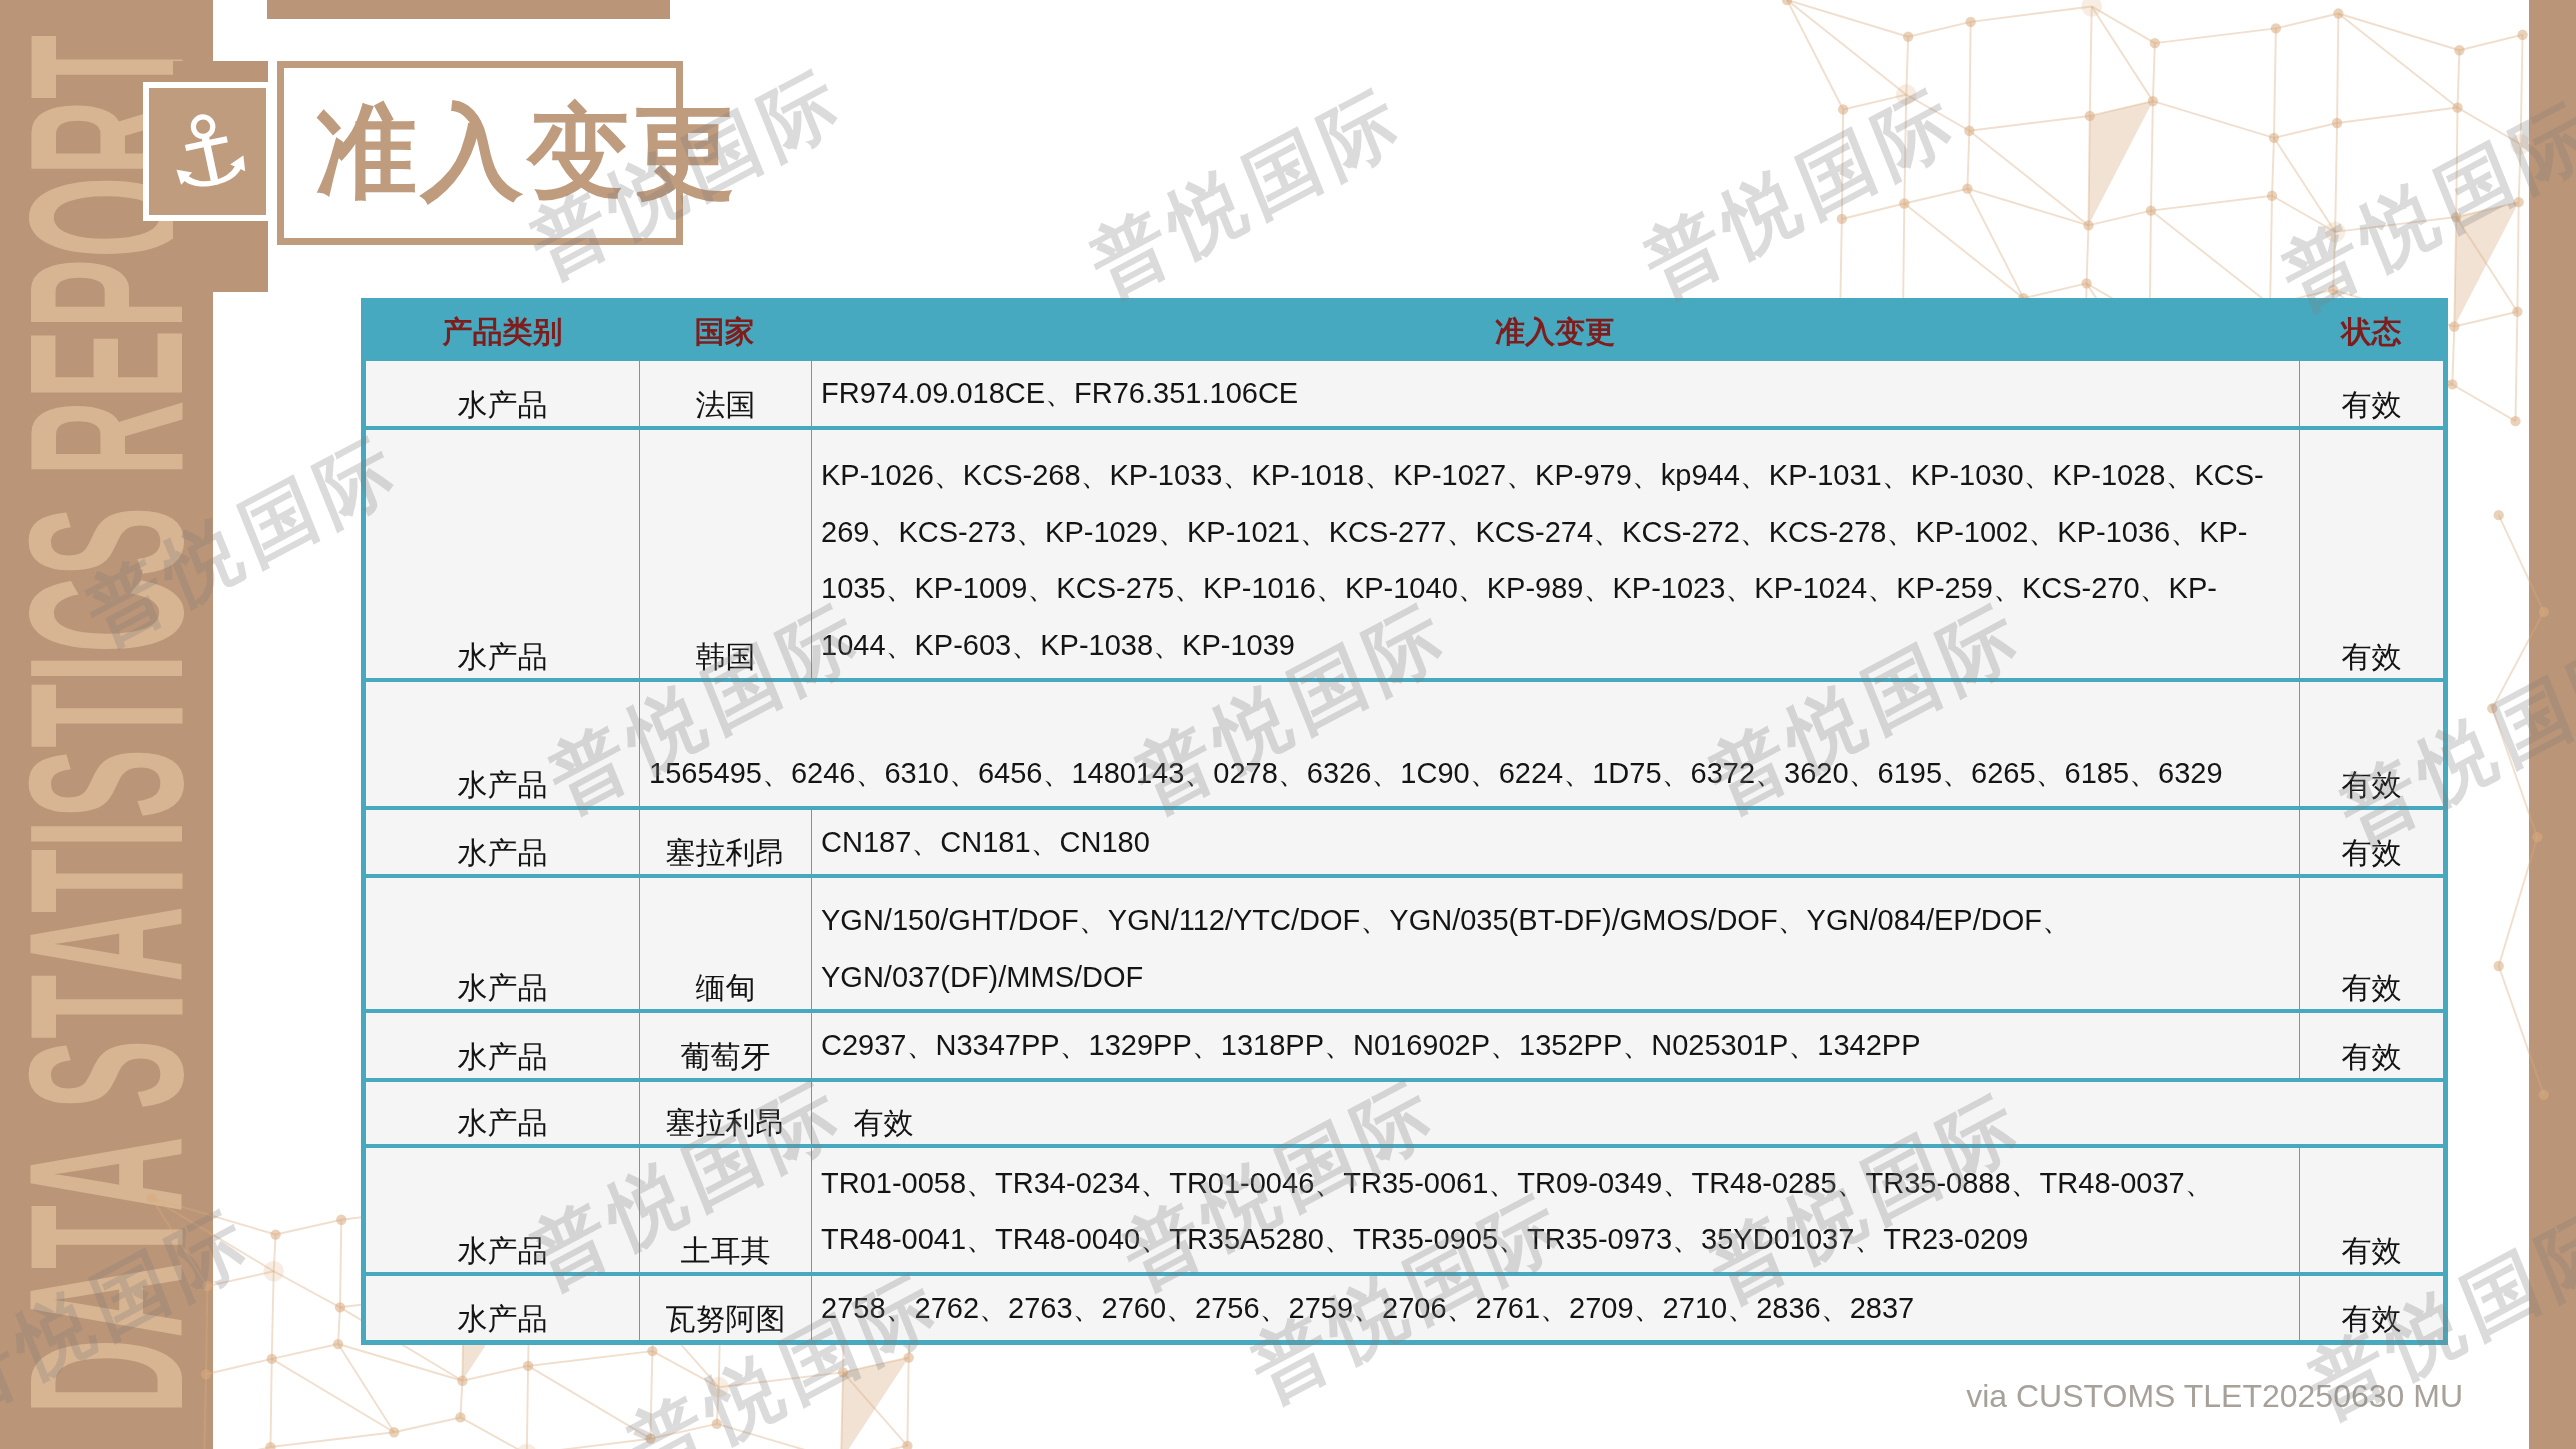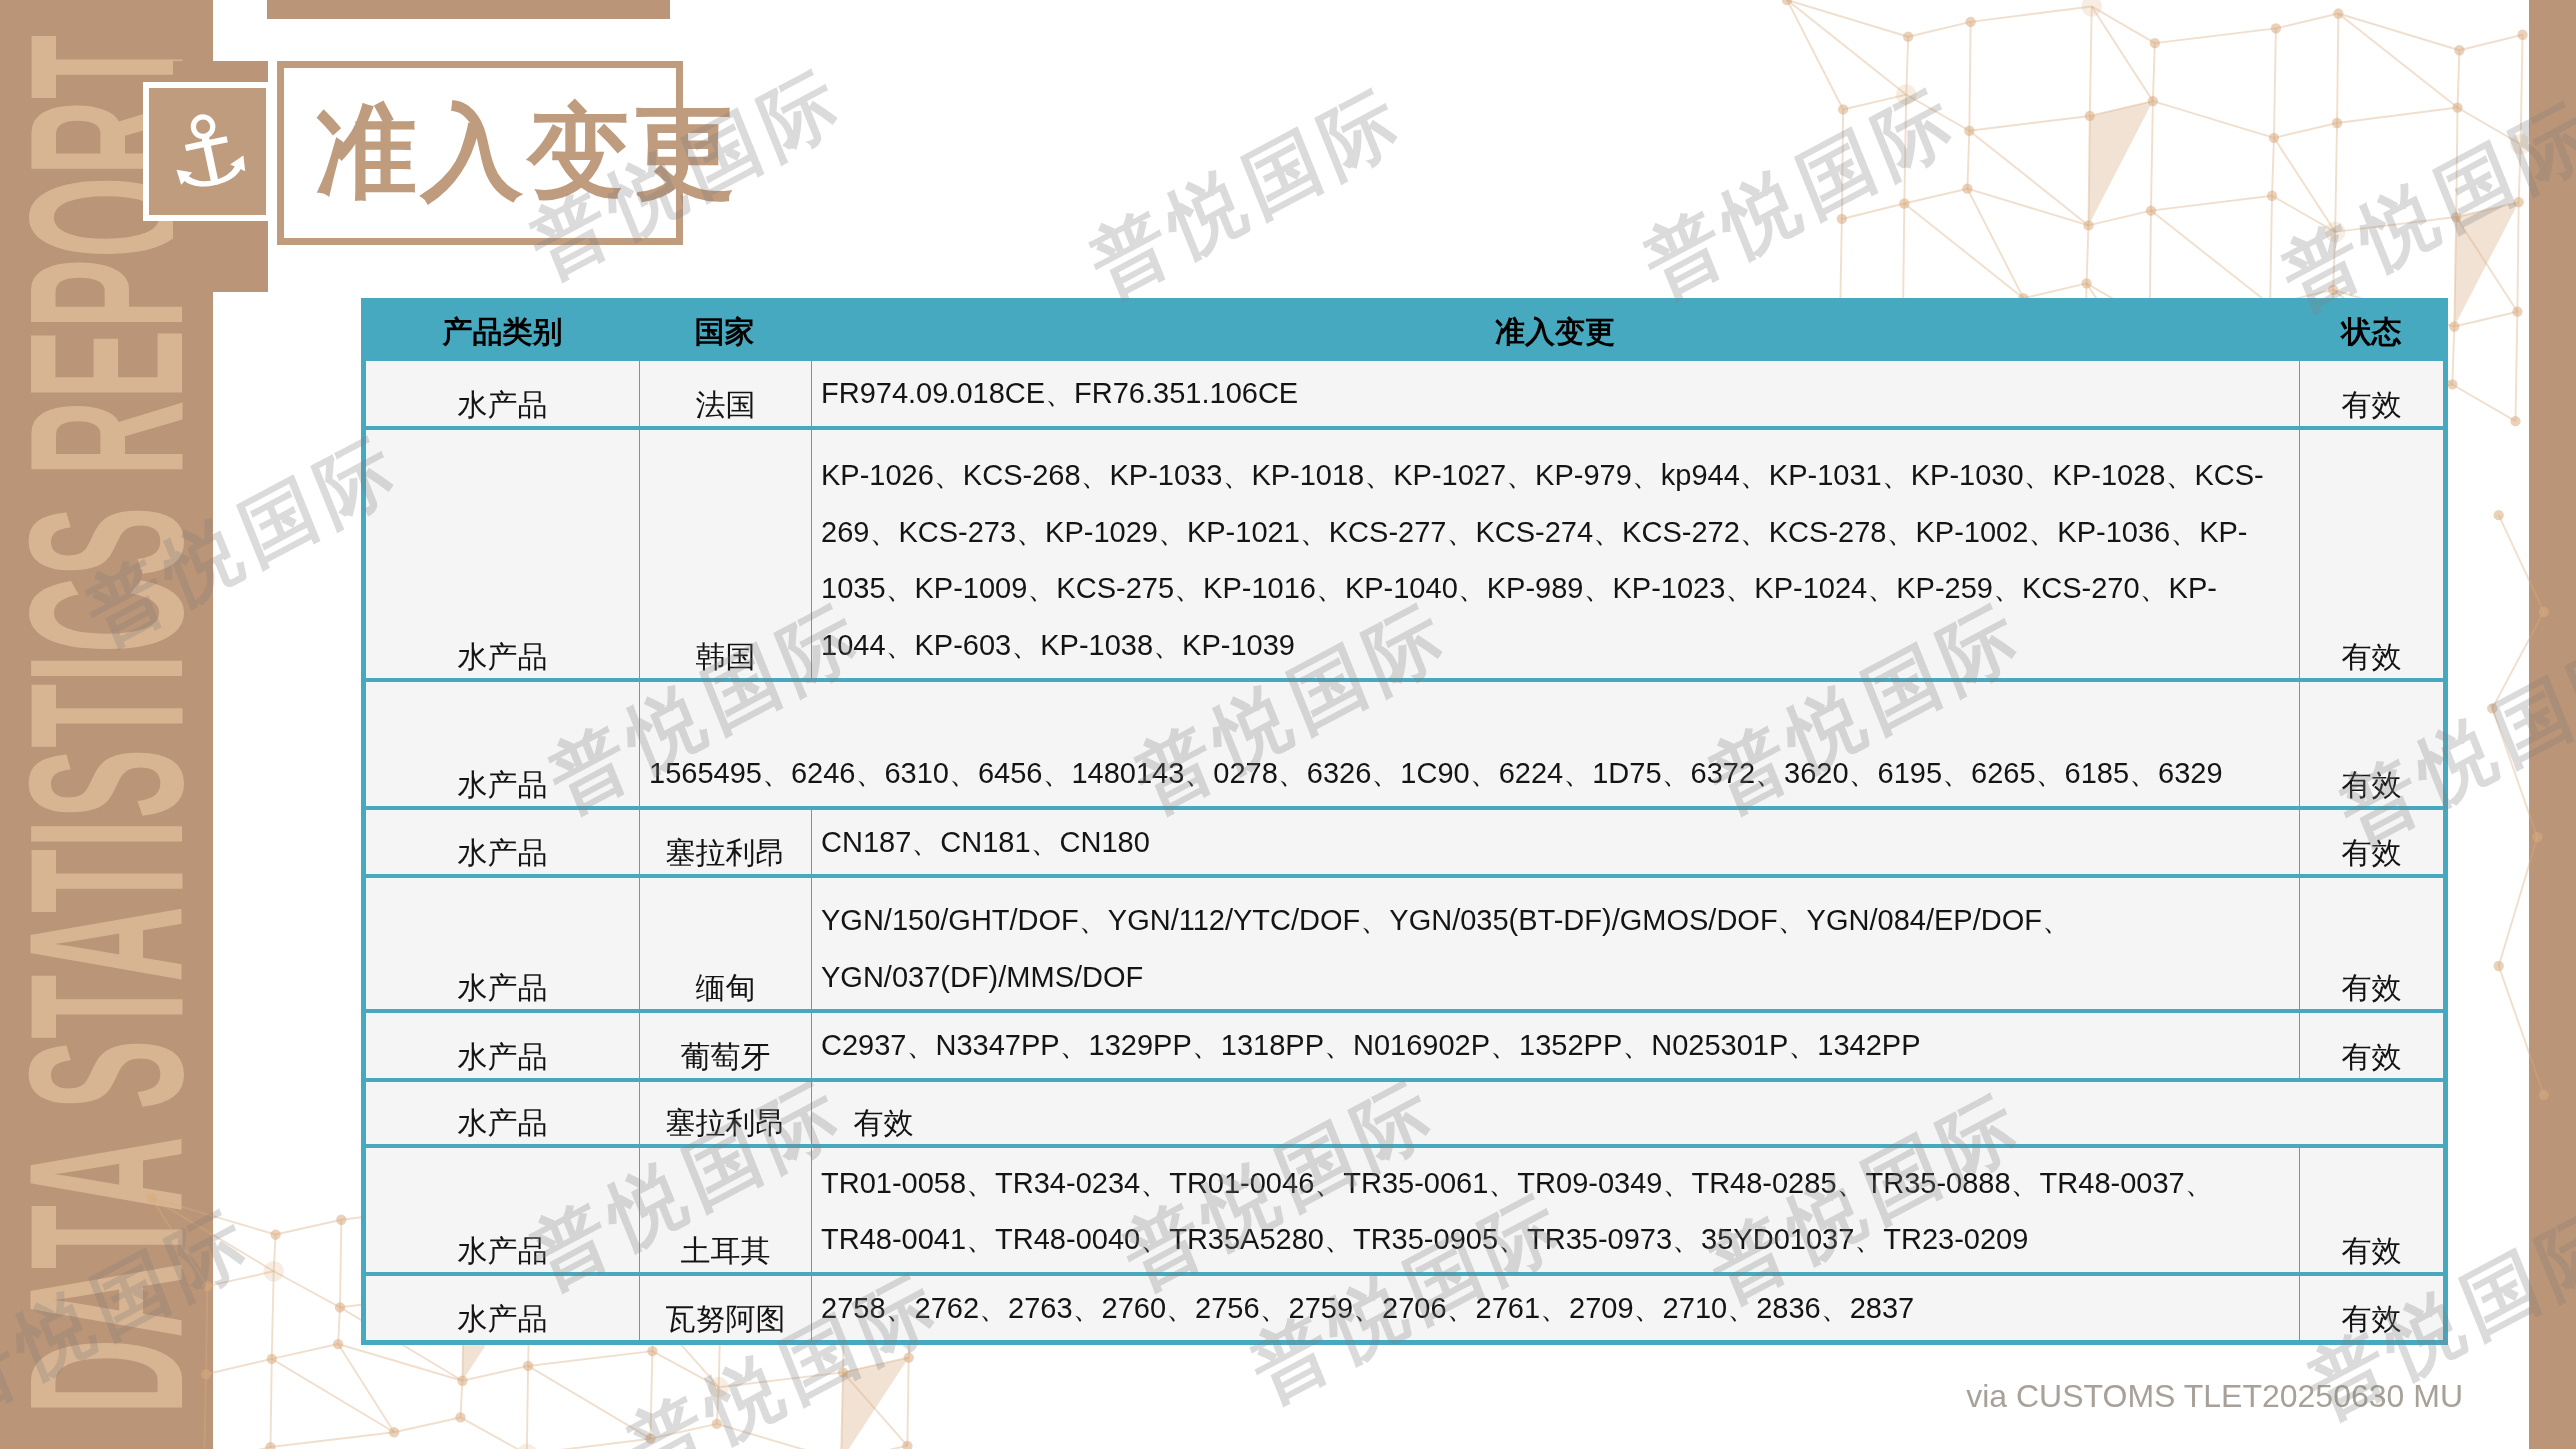--- a/index.html
+++ b/index.html
@@ -30,21 +30,21 @@
   .plexus{position:absolute;left:0;top:0;width:2576px;height:1449px;z-index:2;pointer-events:none;}
   .plexus line{stroke:#d9ac80;stroke-width:3;opacity:.38;}
   .plexus circle{fill:#d9ac80;opacity:.55;}
   .plexus circle.big{opacity:.22;}
   .plexus polygon{fill:#d9ac80;opacity:.35;}
   
   .admission-table{position:absolute;left:361px;top:298px;width:2087px;z-index:3;
     border:5.2px solid #47a9bf;box-sizing:border-box;background:#f5f5f6;}
   .thead{display:flex;background:#47a9bf;height:58px;}
   .hc{display:flex;align-items:center;justify-content:center;
-    color:#000000;font-weight:700;font-size:30px;}
+    color:#7f1d1d;font-weight:700;font-size:30px;}
   .c0{width:273px;flex:none;}
   .c1{width:171px;flex:none;}
   .c2{flex:1;}
   .c3{width:143px;flex:none;}
   .trow{display:flex;border-top:4.5px solid #47a9bf;background:#f5f5f6;box-sizing:border-box;}
   .trow:first-child{border-top:none;}
   .tc{display:flex;align-items:flex-end;justify-content:center;font-size:30px;color:#141414;}
   .tc.c0,.tc.c1,.tc.c2{border-right:1.9px solid #47a9bf;}
   .tc.c2{justify-content:flex-start;text-align:left;padding:4px 9px;
     font-size:29px;line-height:1.95;box-sizing:border-box;}

